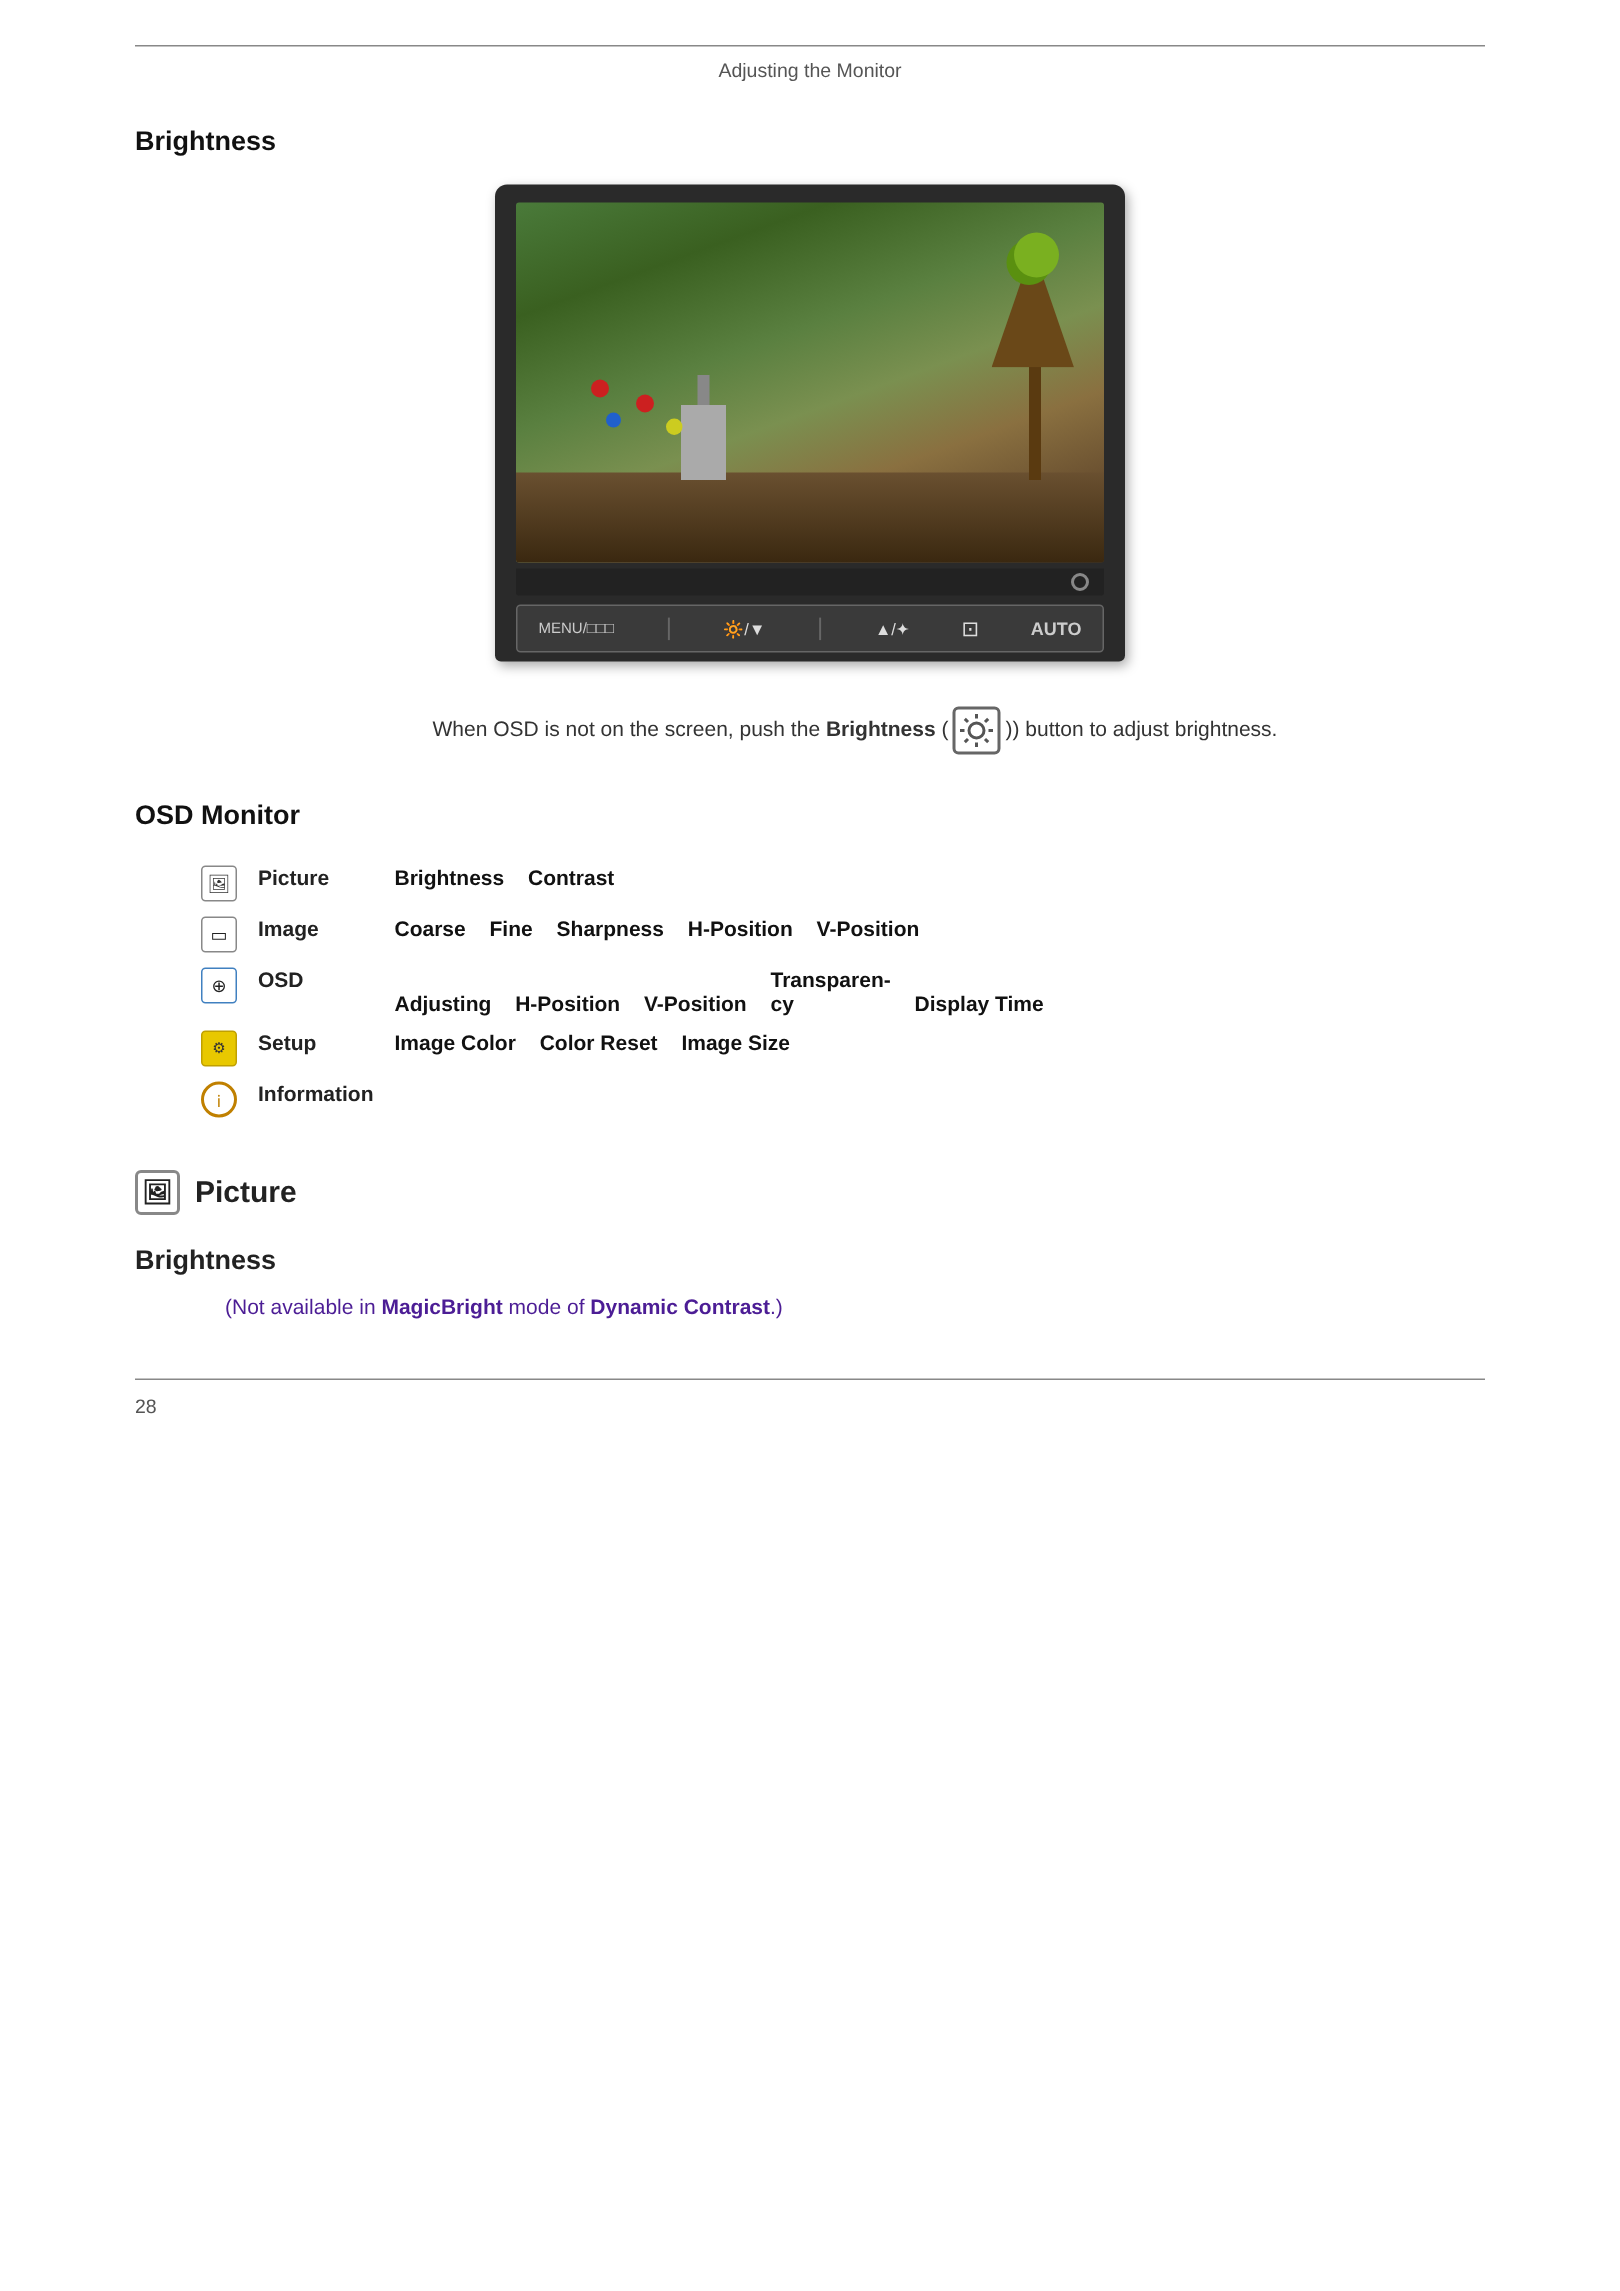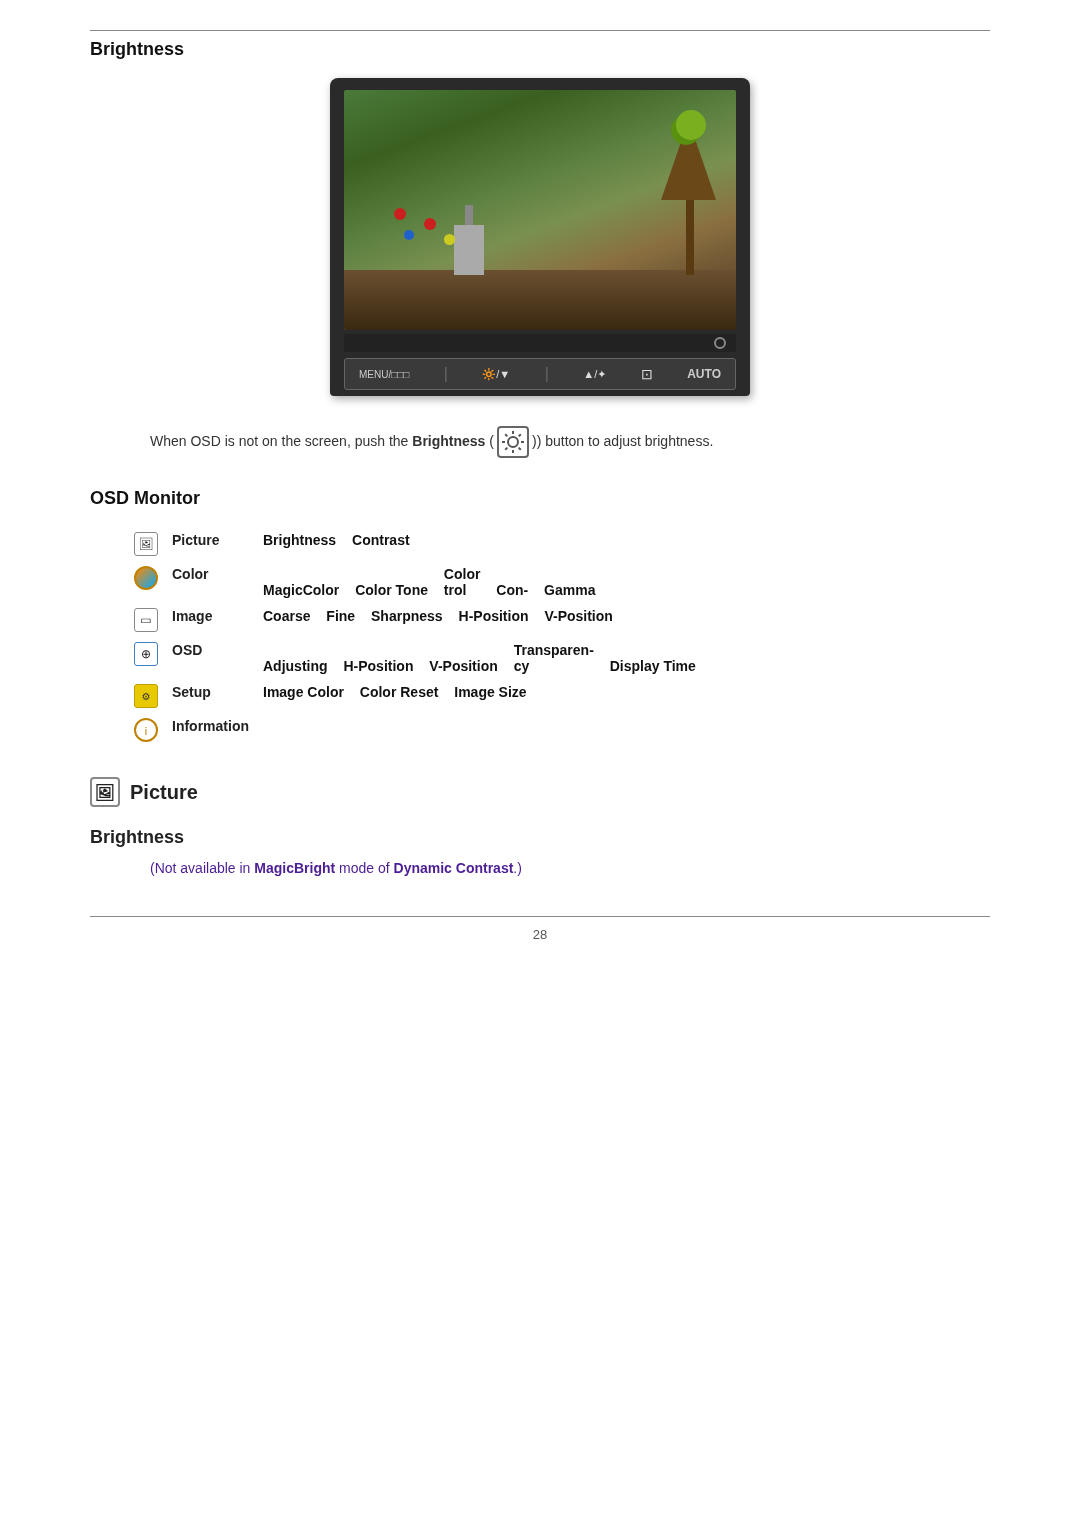--- a/index.html
+++ b/index.html
@@ -147,20 +147,21 @@
       justify-content: space-between;
       font-size: 11px;
       color: #ddd;
     }
 
     
     .osd-description {
       margin: 20px 0 30px 60px;
       font-size: 14px;
       color: #333;
+      text-align: center;
     }
 
     
     .osd-function-title {
       font-size: 18px;
       font-weight: bold;
       margin-bottom: 18px;
       color: #111;
     }
 
@@ -259,21 +260,20 @@
 
     
     .bottom-rule {
       border: none;
       border-top: 1px solid #888;
       margin-top: 40px;
       margin-bottom: 10px;
     }
 
     .page-number {
-      text-align: center;
       font-size: 13px;
       color: #555;
     }
 
     
     .osd-menu-icon {
       display: inline-flex;
       align-items: center;
       gap: 1px;
       font-size: 10px;
@@ -348,20 +348,21 @@
       color: #c08000;
     }
 
   </style>
 </head>
 <body>
 
 <div class="page-container">
 
   <hr class="top-rule">
+  <div class="page-header-title">Adjusting the Monitor</div>
 
   <div class="section-title">Brightness</div>
 
   <div class="monitor-image-wrapper">
     <div class="monitor-outer">
       <div class="monitor-screen">
 
         <div class="tree-trunk"></div>
         <div class="tree-branches"></div>
 
@@ -418,33 +419,20 @@
         <td class="osd-icon-cell">
           <div class="osd-icon-box osd-icon-picture">🖼</div>
         </td>
         <td class="menu-category">Picture</td>
         <td class="menu-items-cell">
           <span class="menu-item">Brightness</span>
           <span class="menu-item">Contrast</span>
         </td>
       </tr>
 
-      <tr>
-        <td class="osd-icon-cell">
-          <div class="color-icon-circle"></div>
-        </td>
-        <td class="menu-category">Color</td>
-        <td class="menu-items-cell">
-          <span class="menu-item">MagicColor</span>
-          <span class="menu-item">Color Tone</span>
-          <span class="menu-item">Color<br>trol</span>
-          <span class="menu-item">Con-</span>
-          <span class="menu-item">Gamma</span>
-        </td>
-      </tr>
 
       <tr>
         <td class="osd-icon-cell">
           <div class="osd-icon-box osd-icon-image">▭</div>
         </td>
         <td class="menu-category">Image</td>
         <td class="menu-items-cell">
           <span class="menu-item">Coarse</span>
           <span class="menu-item">Fine</span>
           <span class="menu-item">Sharpness</span>

